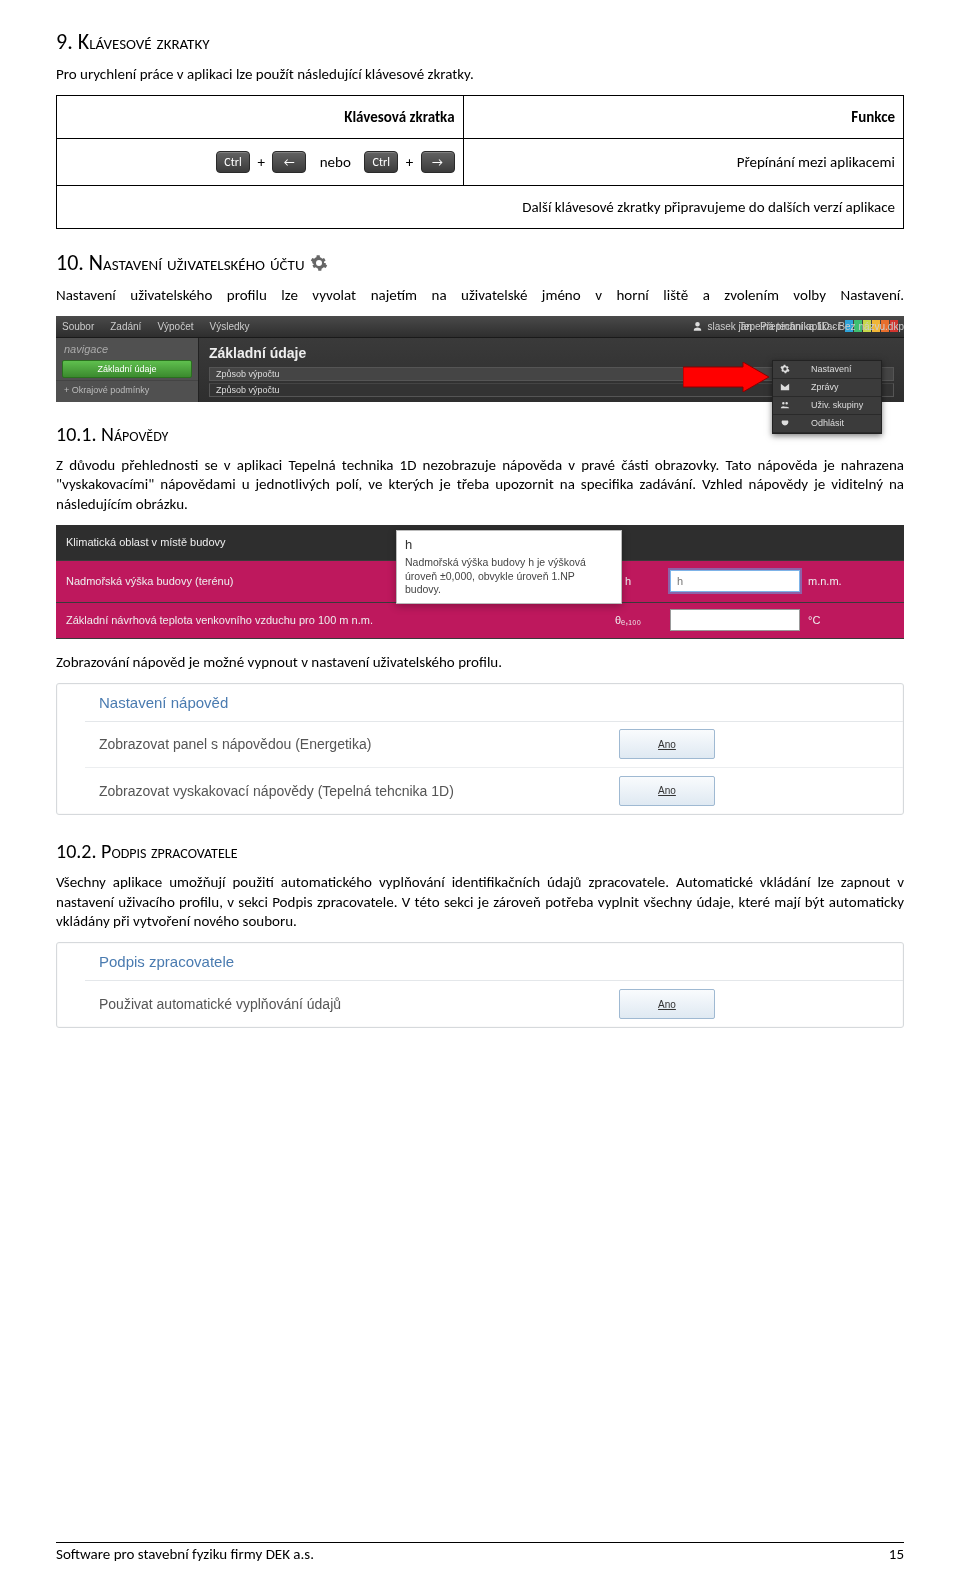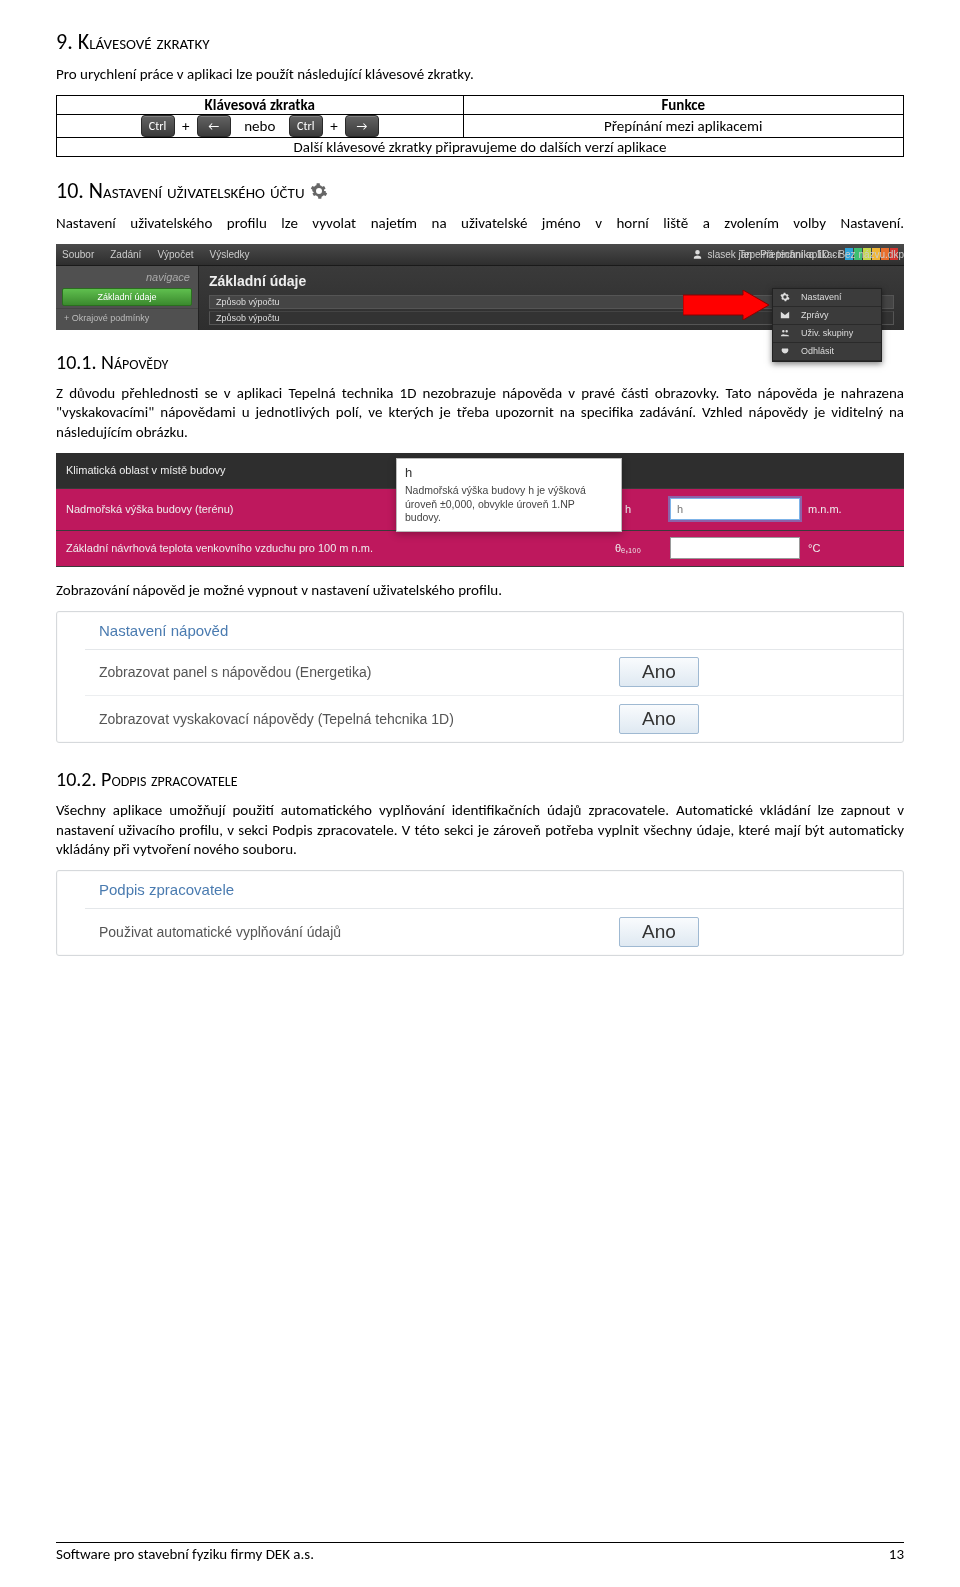--- a/index.html
+++ b/index.html
@@ -36,21 +36,21 @@
     font-weight: 400;
     margin-top: 14px;
     margin-bottom: 10px;
   }
   h3.section .caps { font-variant: small-caps; }
   p.body { font-size: 15px; line-height: 1.32; text-align: justify; margin-bottom: 10px; }
   p.body.spread { text-align: justify; text-align-last: justify; }
 
   
   table.shortcuts { width: 100%; border-collapse: collapse; margin: 6px 0 20px; font-size: 15px; }
-  table.shortcuts th, table.shortcuts td { border: 1px solid #000; padding: 0 8px; text-align: center; background: #fff; }
+  table.shortcuts th, table.shortcuts td { border: 1px solid #000; padding: 12px 8px; text-align: right; background: #fff; }
   table.shortcuts th { font-weight: 700; }
   .keycap {
     display: inline-flex; align-items: center; justify-content: center;
     min-width: 34px; height: 22px; padding: 0 6px;
     border-radius: 4px;
     background: linear-gradient(#636363, #3b3b3b);
     color: #fff; font-size: 12px;
     border: 1px solid #2a2a2a;
     box-shadow: inset 0 1px 0 rgba(255,255,255,0.2);
     vertical-align: middle;
@@ -86,21 +86,21 @@
   .shot1 .swatches span { width: 8px; height: 12px; display: block; }
   .shot1 .row2 {
     display: flex; height: 64px; position: relative; align-items: stretch;
     background: linear-gradient(#3a3a3a, #2e2e2e);
   }
   .shot1 .nav {
     width: 143px; background: #505050; border-right: 1px solid #222;
     display: flex; flex-direction: column;
   }
   .shot1 .nav .navlabel {
-    color: #aaa; font-style: italic; font-size: 11px; padding: 5px 8px 3px; text-align: right;
+    color: #aaa; font-style: italic; font-size: 11px; padding: 5px 8px 3px;
   }
   .shot1 .nav .navbtn {
     margin: 2px 6px; height: 18px;
     background: linear-gradient(#5fbf4e, #3b8a2e);
     border: 1px solid #2a6f1f; border-radius: 2px;
     color: #fff; font-size: 9px; display: flex; align-items: center; justify-content: center;
   }
   .shot1 .nav .navline {
     padding: 4px 8px; color: #bbb; font-size: 9px;
     border-top: 1px solid #444;
@@ -110,21 +110,21 @@
   .shot1 .main .subrow { height: 16px; background: #454545; border: 1px solid #555; display: flex; align-items: center; padding: 0 6px; font-size: 9px; color: #ddd; }
   .shot1 .main .subrow.dark { background: #333; border-top: 1px solid #444; }
   .shot1 .dropdown {
     position: absolute; right: 22px; top: 22px; width: 110px;
     background: #3b3b3b; border: 1px solid #222;
     display: flex; flex-direction: column;
     box-shadow: 0 2px 6px rgba(0,0,0,0.5);
     z-index: 5;
   }
   .shot1 .dropdown .ditem {
-    height: 18px; display: flex; align-items: center; gap: 11px;
+    height: 18px; display: flex; align-items: center; gap: 21px;
     padding: 0 7px; color: #ddd; font-size: 9px;
     border-bottom: 1px solid #2a2a2a;
   }
   .shot1 .dropdown .ditem svg { width: 10px; height: 10px; fill: #ddd; }
   .shot1 .arrow {
     position: absolute; top: 24px; right: 135px; z-index: 6;
   }
 
   
   .shot2 {
@@ -159,24 +159,24 @@
   .panel .prow {
     display: flex; align-items: center; height: 46px;
     border-bottom: 1px solid #eceef0; padding: 0 14px;
     font-size: 14px; color: #555;
   }
   .panel .prow:last-child { border-bottom: none; }
   .panel .prow .plabel { flex: 0 0 520px; }
   .panel .prow .pctrl { flex: 0 0 120px; }
   .panel .yesbtn {
     display: inline-flex; align-items: center; justify-content: center;
-    height: 30px; width: 80px;
+    height: 30px; width: 96px;
     background: linear-gradient(#f9fbfd, #dfe9f2);
     border: 1px solid #9fb9d2; border-radius: 2px;
-    color: #333; font-size: 19px;
+    color: #333; font-size: 10px; text-decoration: underline;
   }
 
   .ftr {
     position: absolute; left: 56px; right: 56px; bottom: 24px;
     display: flex; justify-content: space-between; font-size: 15px;
     border-top: 1px solid #000; padding-top: 2px;
   }
 </style>
 </head>
 <body>
@@ -352,16 +352,16 @@
   <div class="panel" style="margin-bottom:60px">
     <div class="phead">Podpis zpracovatele</div>
     <div class="prow">
       <div class="plabel">Použivat automatické vyplňování údajů</div>
       <div class="pctrl"><span class="yesbtn">Ano</span></div>
     </div>
   </div>
 
   <div class="ftr">
     <span>Software pro stavební fyziku firmy DEK a.s.</span>
-    <span>13</span>
+    <span>15</span>
   </div>
 
 </div>
 
 </body></html>

